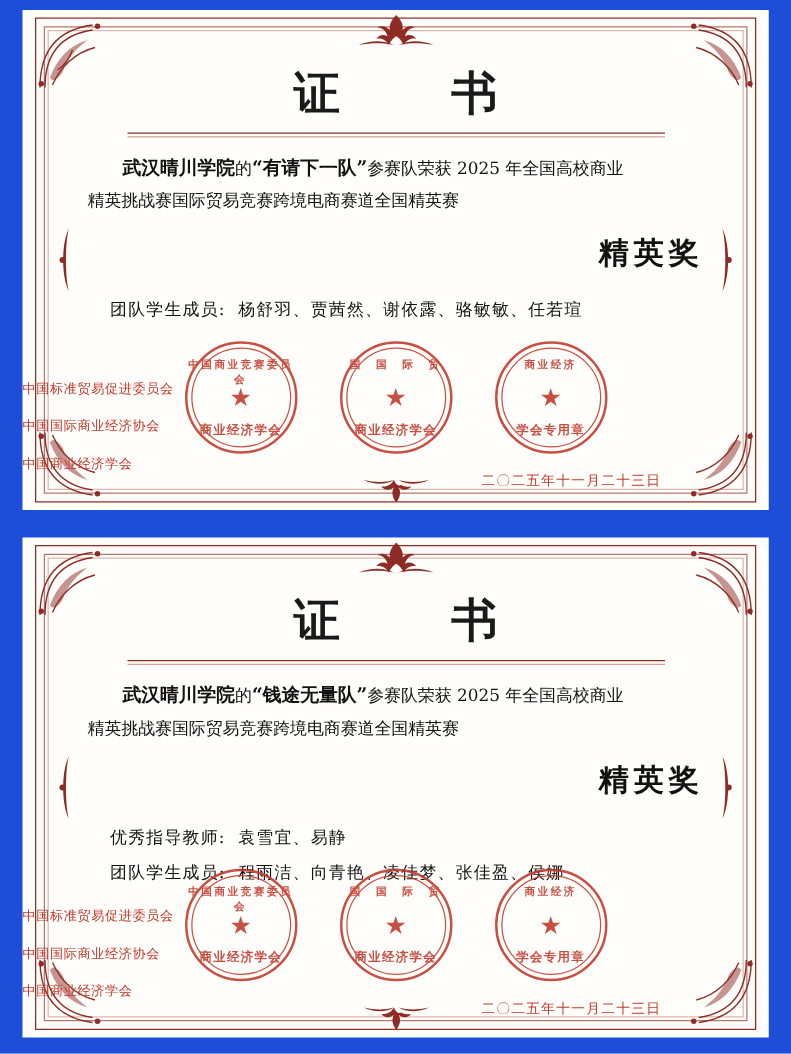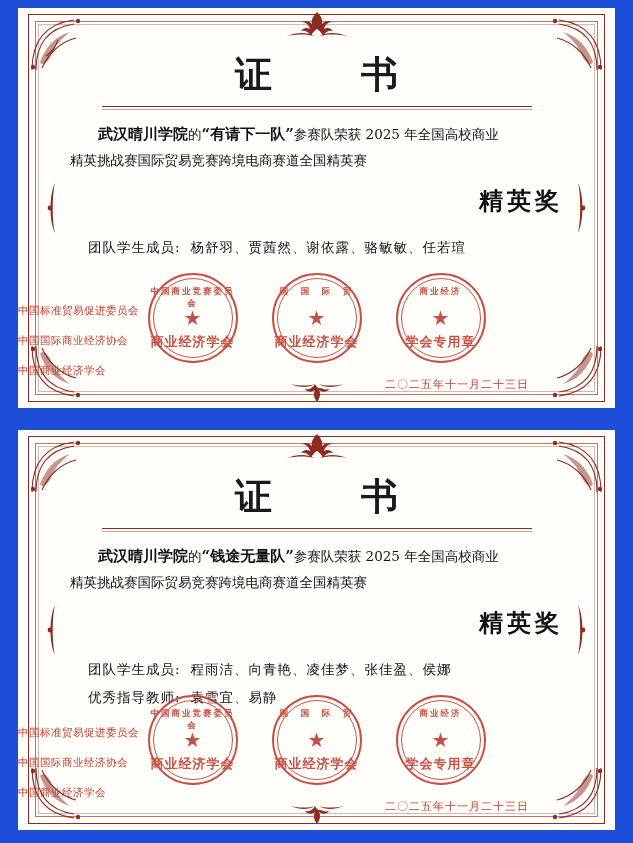--- a/index.html
+++ b/index.html
@@ -192,21 +192,21 @@
   .seal .arc-top, .seal .arc-bottom {
     position: absolute;
     left: 0; right: 0;
     text-align: center;
     font-size: 8.5px;
     letter-spacing: 2px;
     color: #c0392b;
     font-weight: bold;
   }
   .seal .arc-top { top: 11px; }
-  .seal .arc-bottom { bottom: 10px; font-size: 13px; letter-spacing: 1px; }
+  .seal .arc-bottom { bottom: 10px; font-size: 10px; letter-spacing: 1px; }
 
   .signature-row {
     position: absolute;
     left: 0; right: 0;
     bottom: 30px;
     display: flex;
     justify-content: center;
     gap: 16px;
     font-size: 10.5px;
     color: #c0392b;
@@ -424,24 +424,24 @@
       <div class="rule"></div>
 
       <div class="body-line first">
         <span class="org">武汉晴川学院</span><span>的</span><span class="team-name">“钱途无量队”</span><span>参赛队荣获 2025 年全国高校商业</span>
       </div>
       <div class="body-line">精英挑战赛国际贸易竞赛跨境电商赛道全国精英赛</div>
 
       <div class="award">精英奖</div>
 
       <div class="field">
+        <span class="label">优秀指导教师:</span><span class="value">袁雪宜、易静</span>
+      </div>
+      <div class="field">
         <span class="label">团队学生成员:</span><span class="value">程雨洁、向青艳、凌佳梦、张佳盈、侯娜</span>
-      </div>
-      <div class="field">
-        <span class="label">优秀指导教师:</span><span class="value">袁雪宜、易静</span>
       </div>
     </div>
 
     <div class="seals">
       <div class="seal">
         <div class="arc-top">中国商业竞赛委员会</div>
         <div class="star">★</div>
         <div class="arc-bottom">商业经济学会</div>
       </div>
       <div class="seal">

